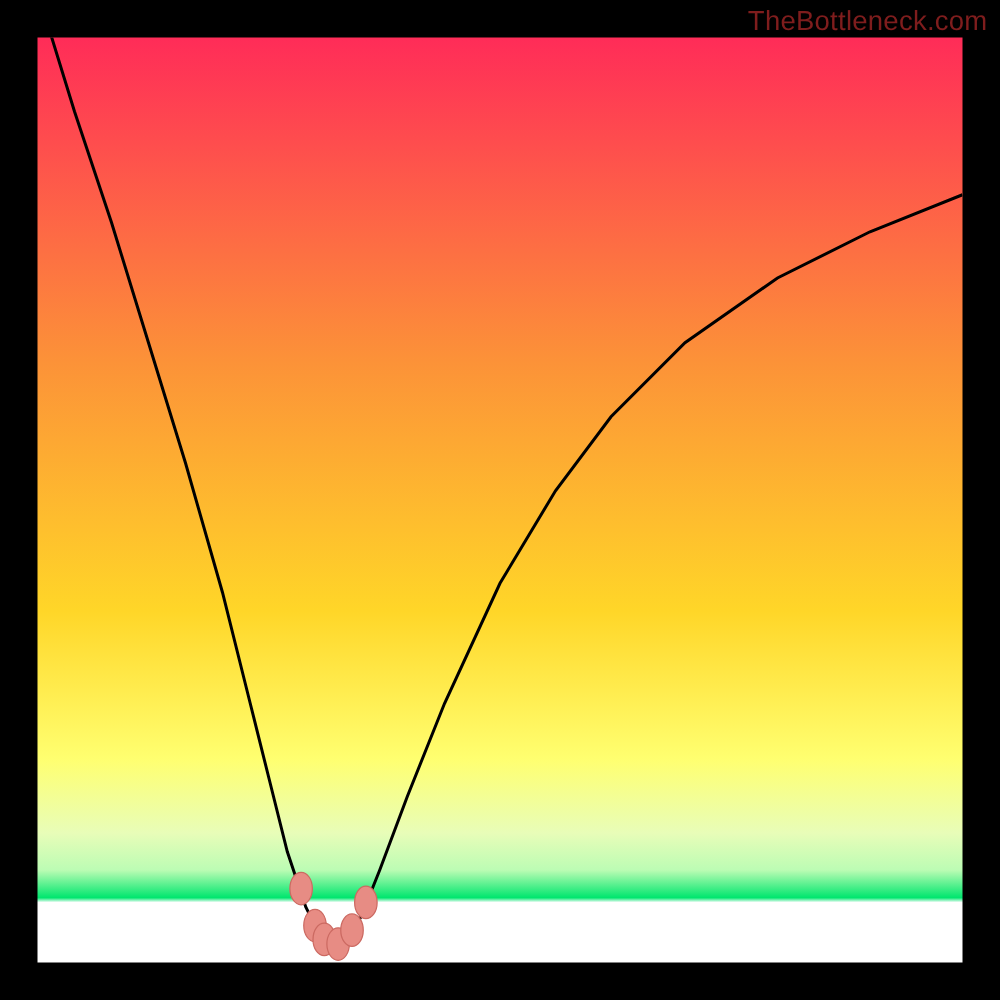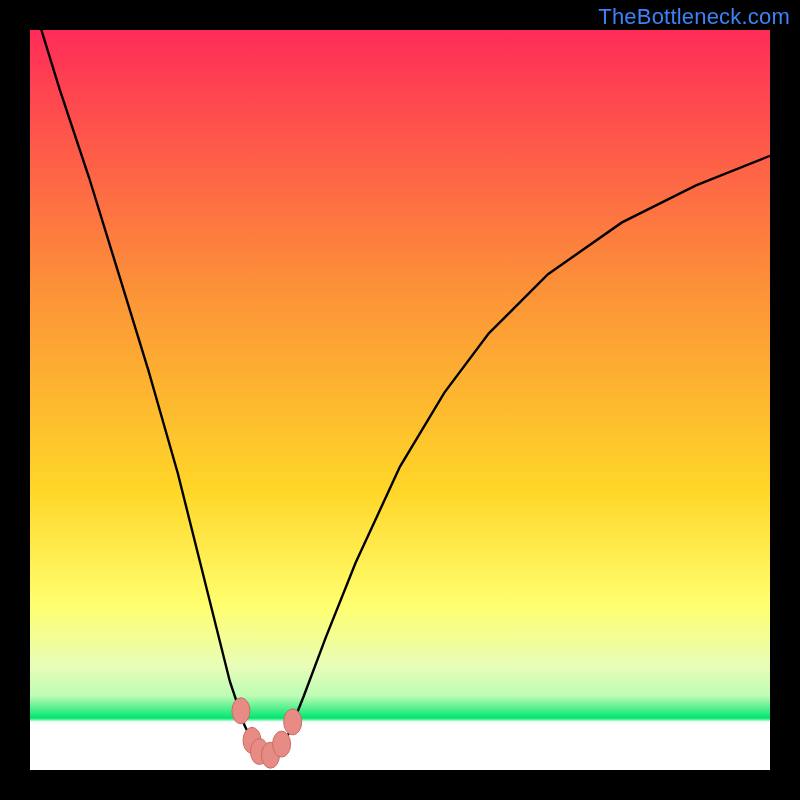--- a/index.html
+++ b/index.html
@@ -13,21 +13,21 @@
   }
   .wrap {
     position: relative;
     width: 800px;
     height: 800px;
   }
   .watermark {
     position: absolute;
     top: 4px;
     right: 10px;
-    color: #3b82f6;
+    color: #7f1d1d;
     font-size: 22px;
     font-weight: 400;
     letter-spacing: 0.2px;
   }
   svg {
     display: block;
   }
 </style>
 </head>
 <body>

